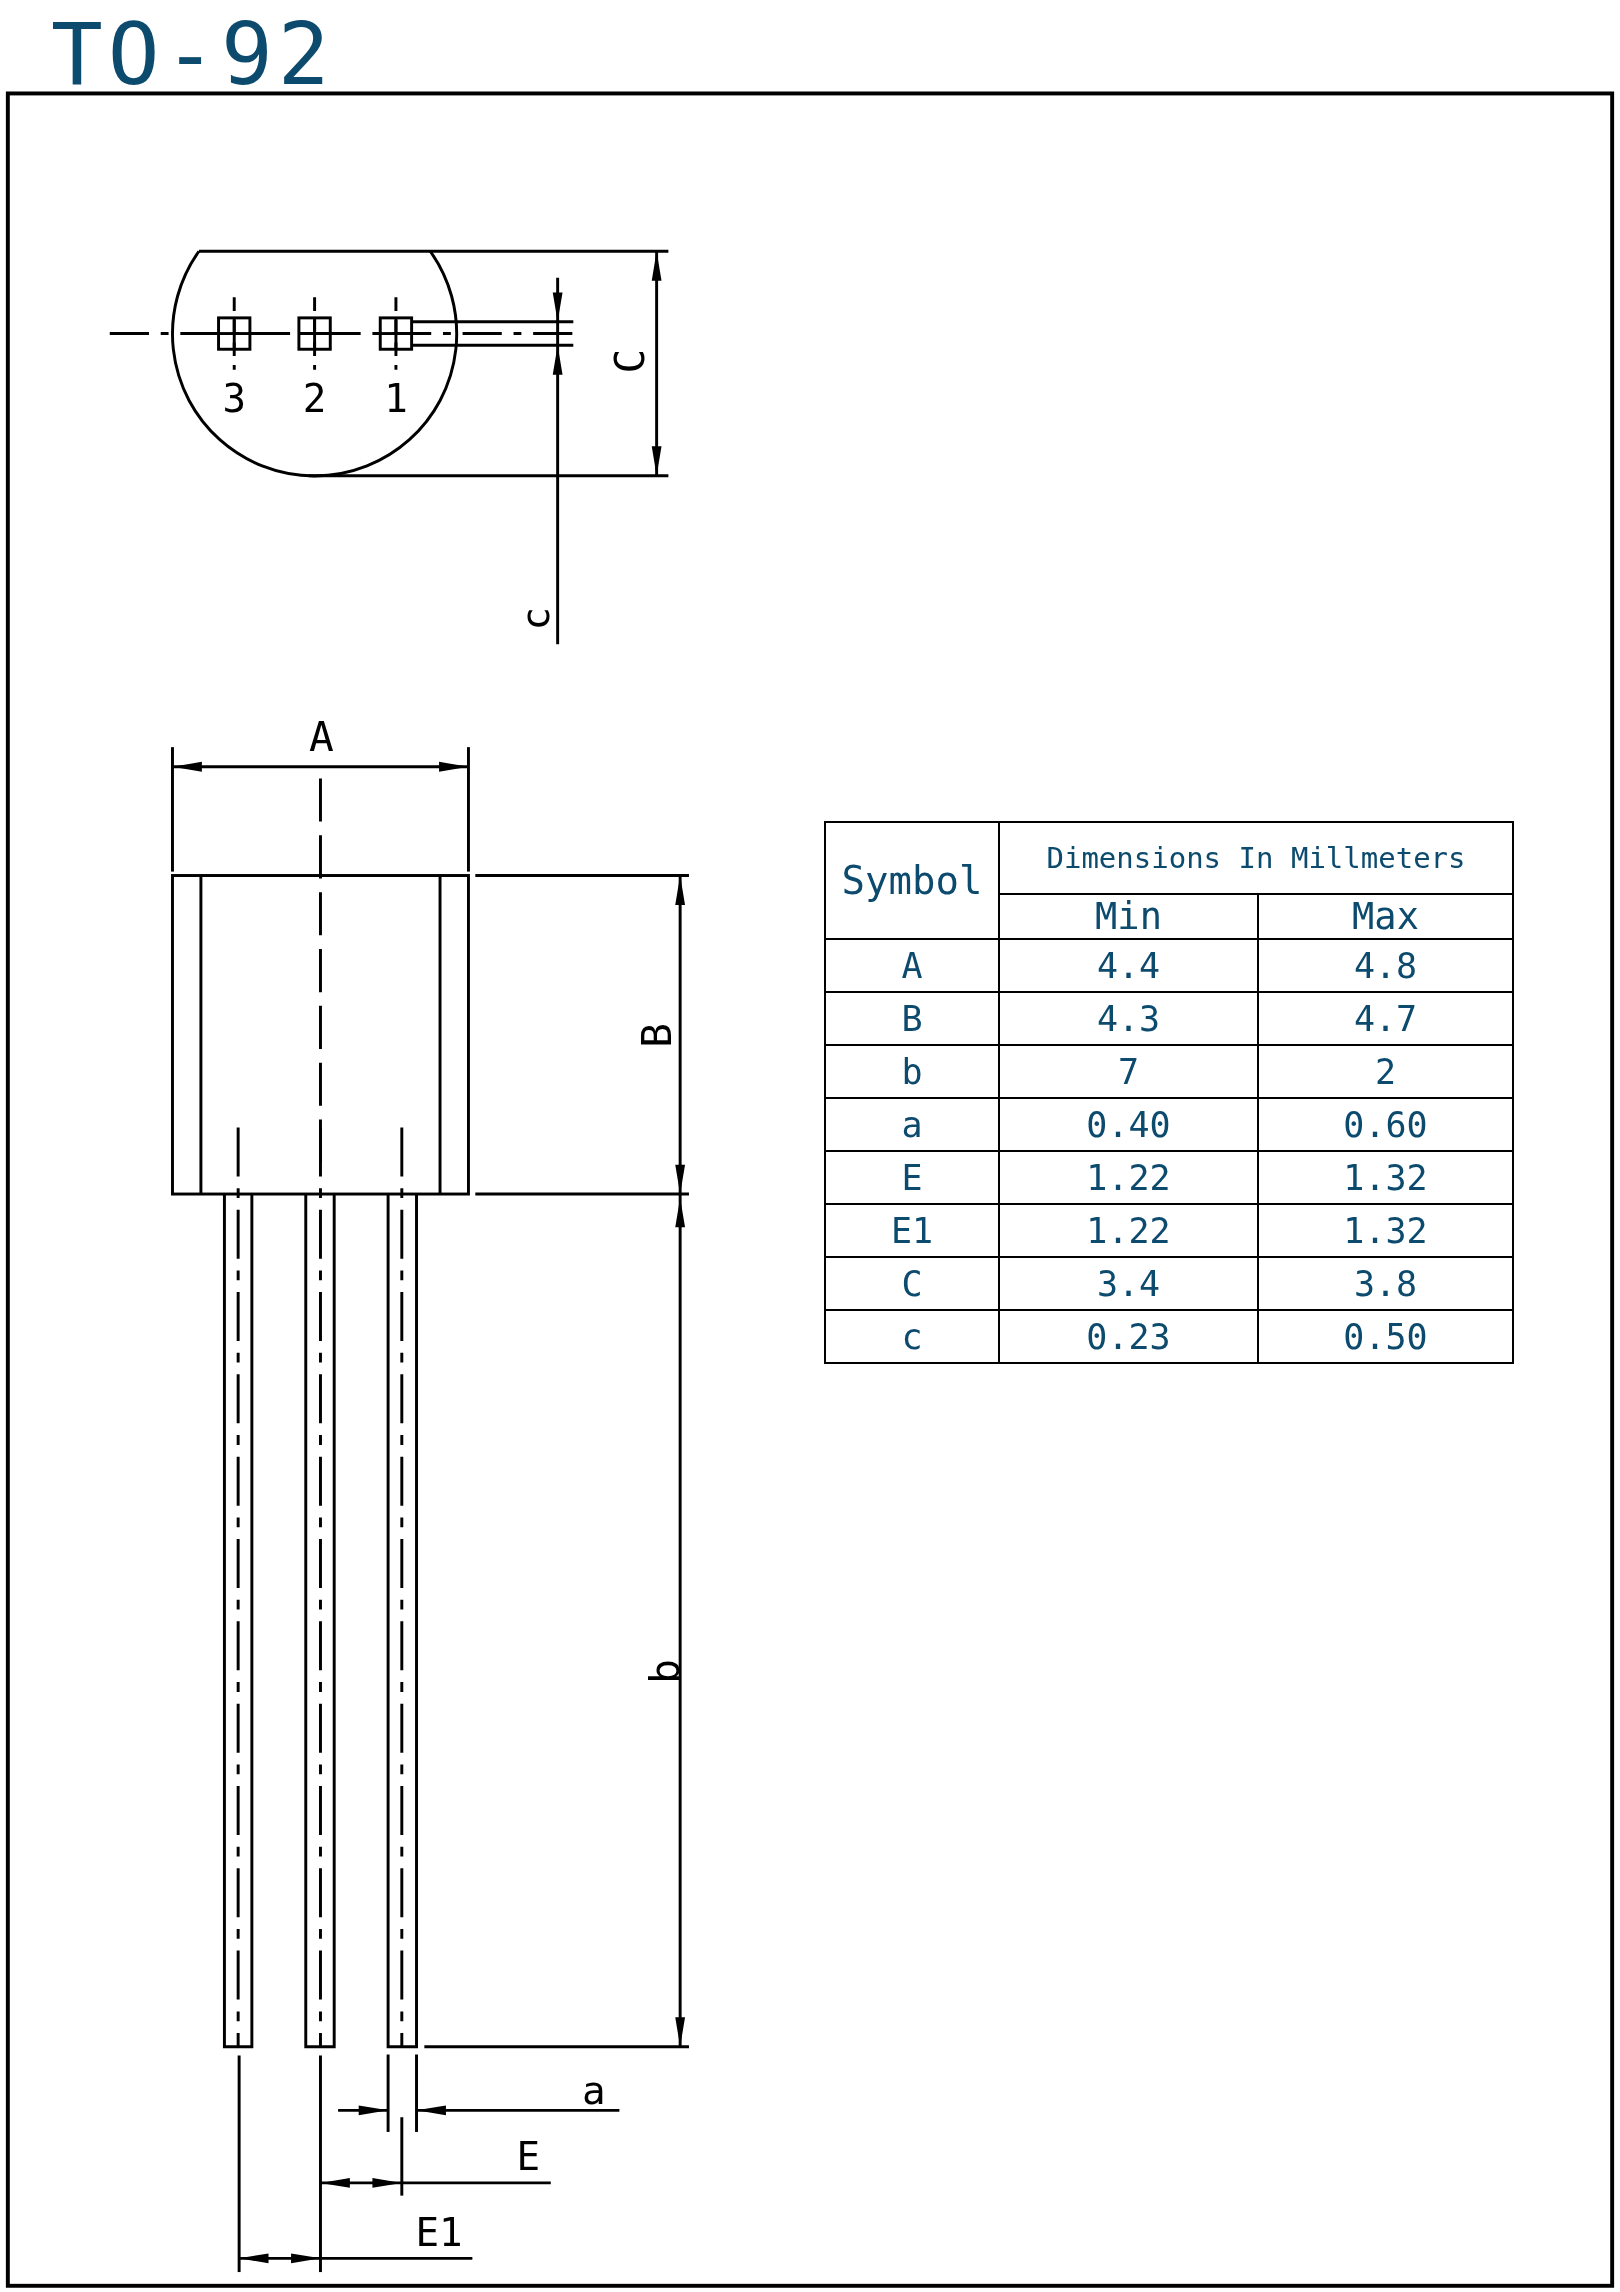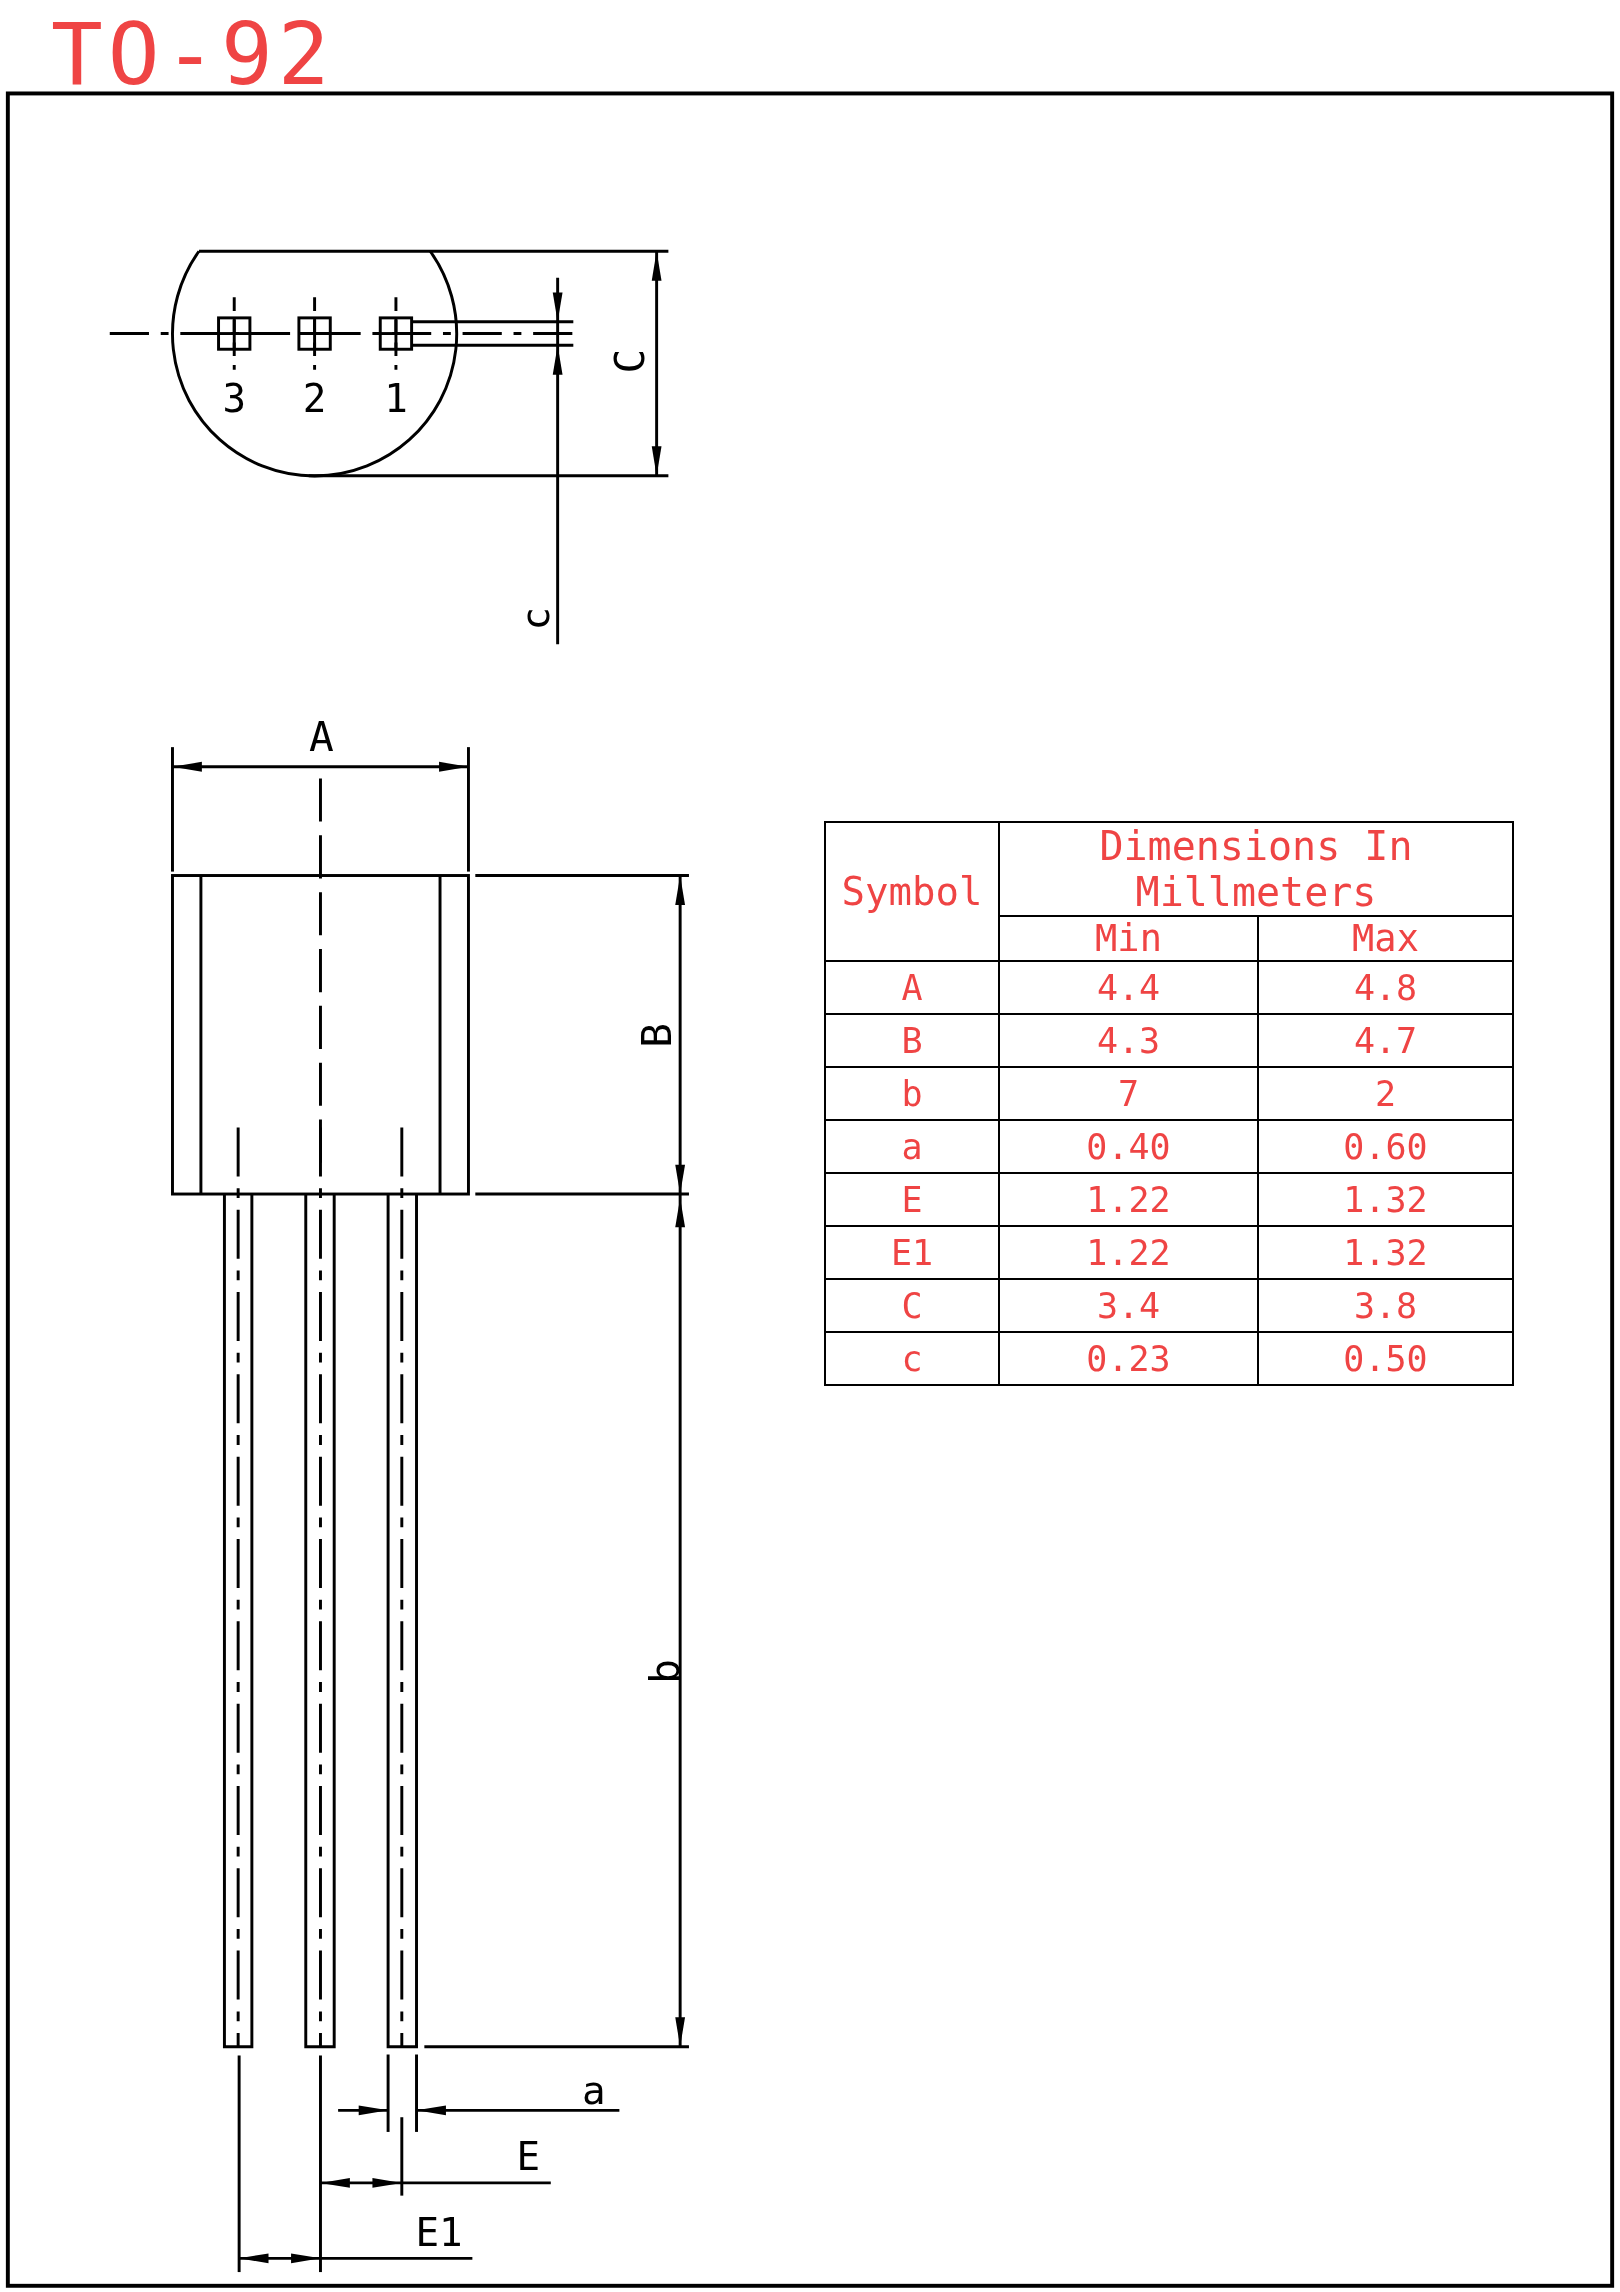--- a/index.html
+++ b/index.html
@@ -1,32 +1,32 @@
 <!DOCTYPE html>
 <html><head>
 <meta charset="utf-8">
 <style>
   html,body{margin:0;padding:0;background:#fff;}
   .page{position:relative;width:1620px;height:2293px;background:#fff;
-        font-family:"DejaVu Sans Mono",monospace;color:#ef4444;overflow:hidden;}
+        font-family:"DejaVu Sans Mono",monospace;color:#0c4a6e;overflow:hidden;}
   .title{position:absolute;left:51px;top:3.9px;font-size:86px;letter-spacing:4.9px;
          font-weight:normal;white-space:pre;}
   .unit{position:absolute;left:990px;top:2px;font-size:88px;letter-spacing:5.9px;
         font-weight:normal;white-space:pre;}
   svg.drawing{position:absolute;left:0;top:0;width:1620px;height:2293px;}
   svg.drawing line, svg.drawing path, svg.drawing rect{stroke:#000;fill:none;stroke-width:3;}
   svg.drawing .border{stroke-width:4;}
   svg.drawing .arrow{fill:#000;stroke:none;}
   svg.drawing text{fill:#000;stroke:none;font-family:"DejaVu Sans Mono",monospace;}
   .dimtable{position:absolute;left:824px;top:821px;width:688px;height:542px;
             border-collapse:collapse;table-layout:fixed;background:#fff;}
   .dimtable td{border:2px solid #000;text-align:center;vertical-align:middle;padding:0;
                font-family:"DejaVu Sans Mono",monospace;}
   .dimtable{border:2.9px solid #000;}
-  .dims-h{font-size:40px;}
+  .dims-h{font-size:29px;}
   .sym-h{font-size:39px;}
   .mm-h{font-size:37px;}
   .cell{font-size:35px;}
 </style>
 </head>
 <body>
 
 <div class="page">
 
   <div class="title">TO-92</div>

